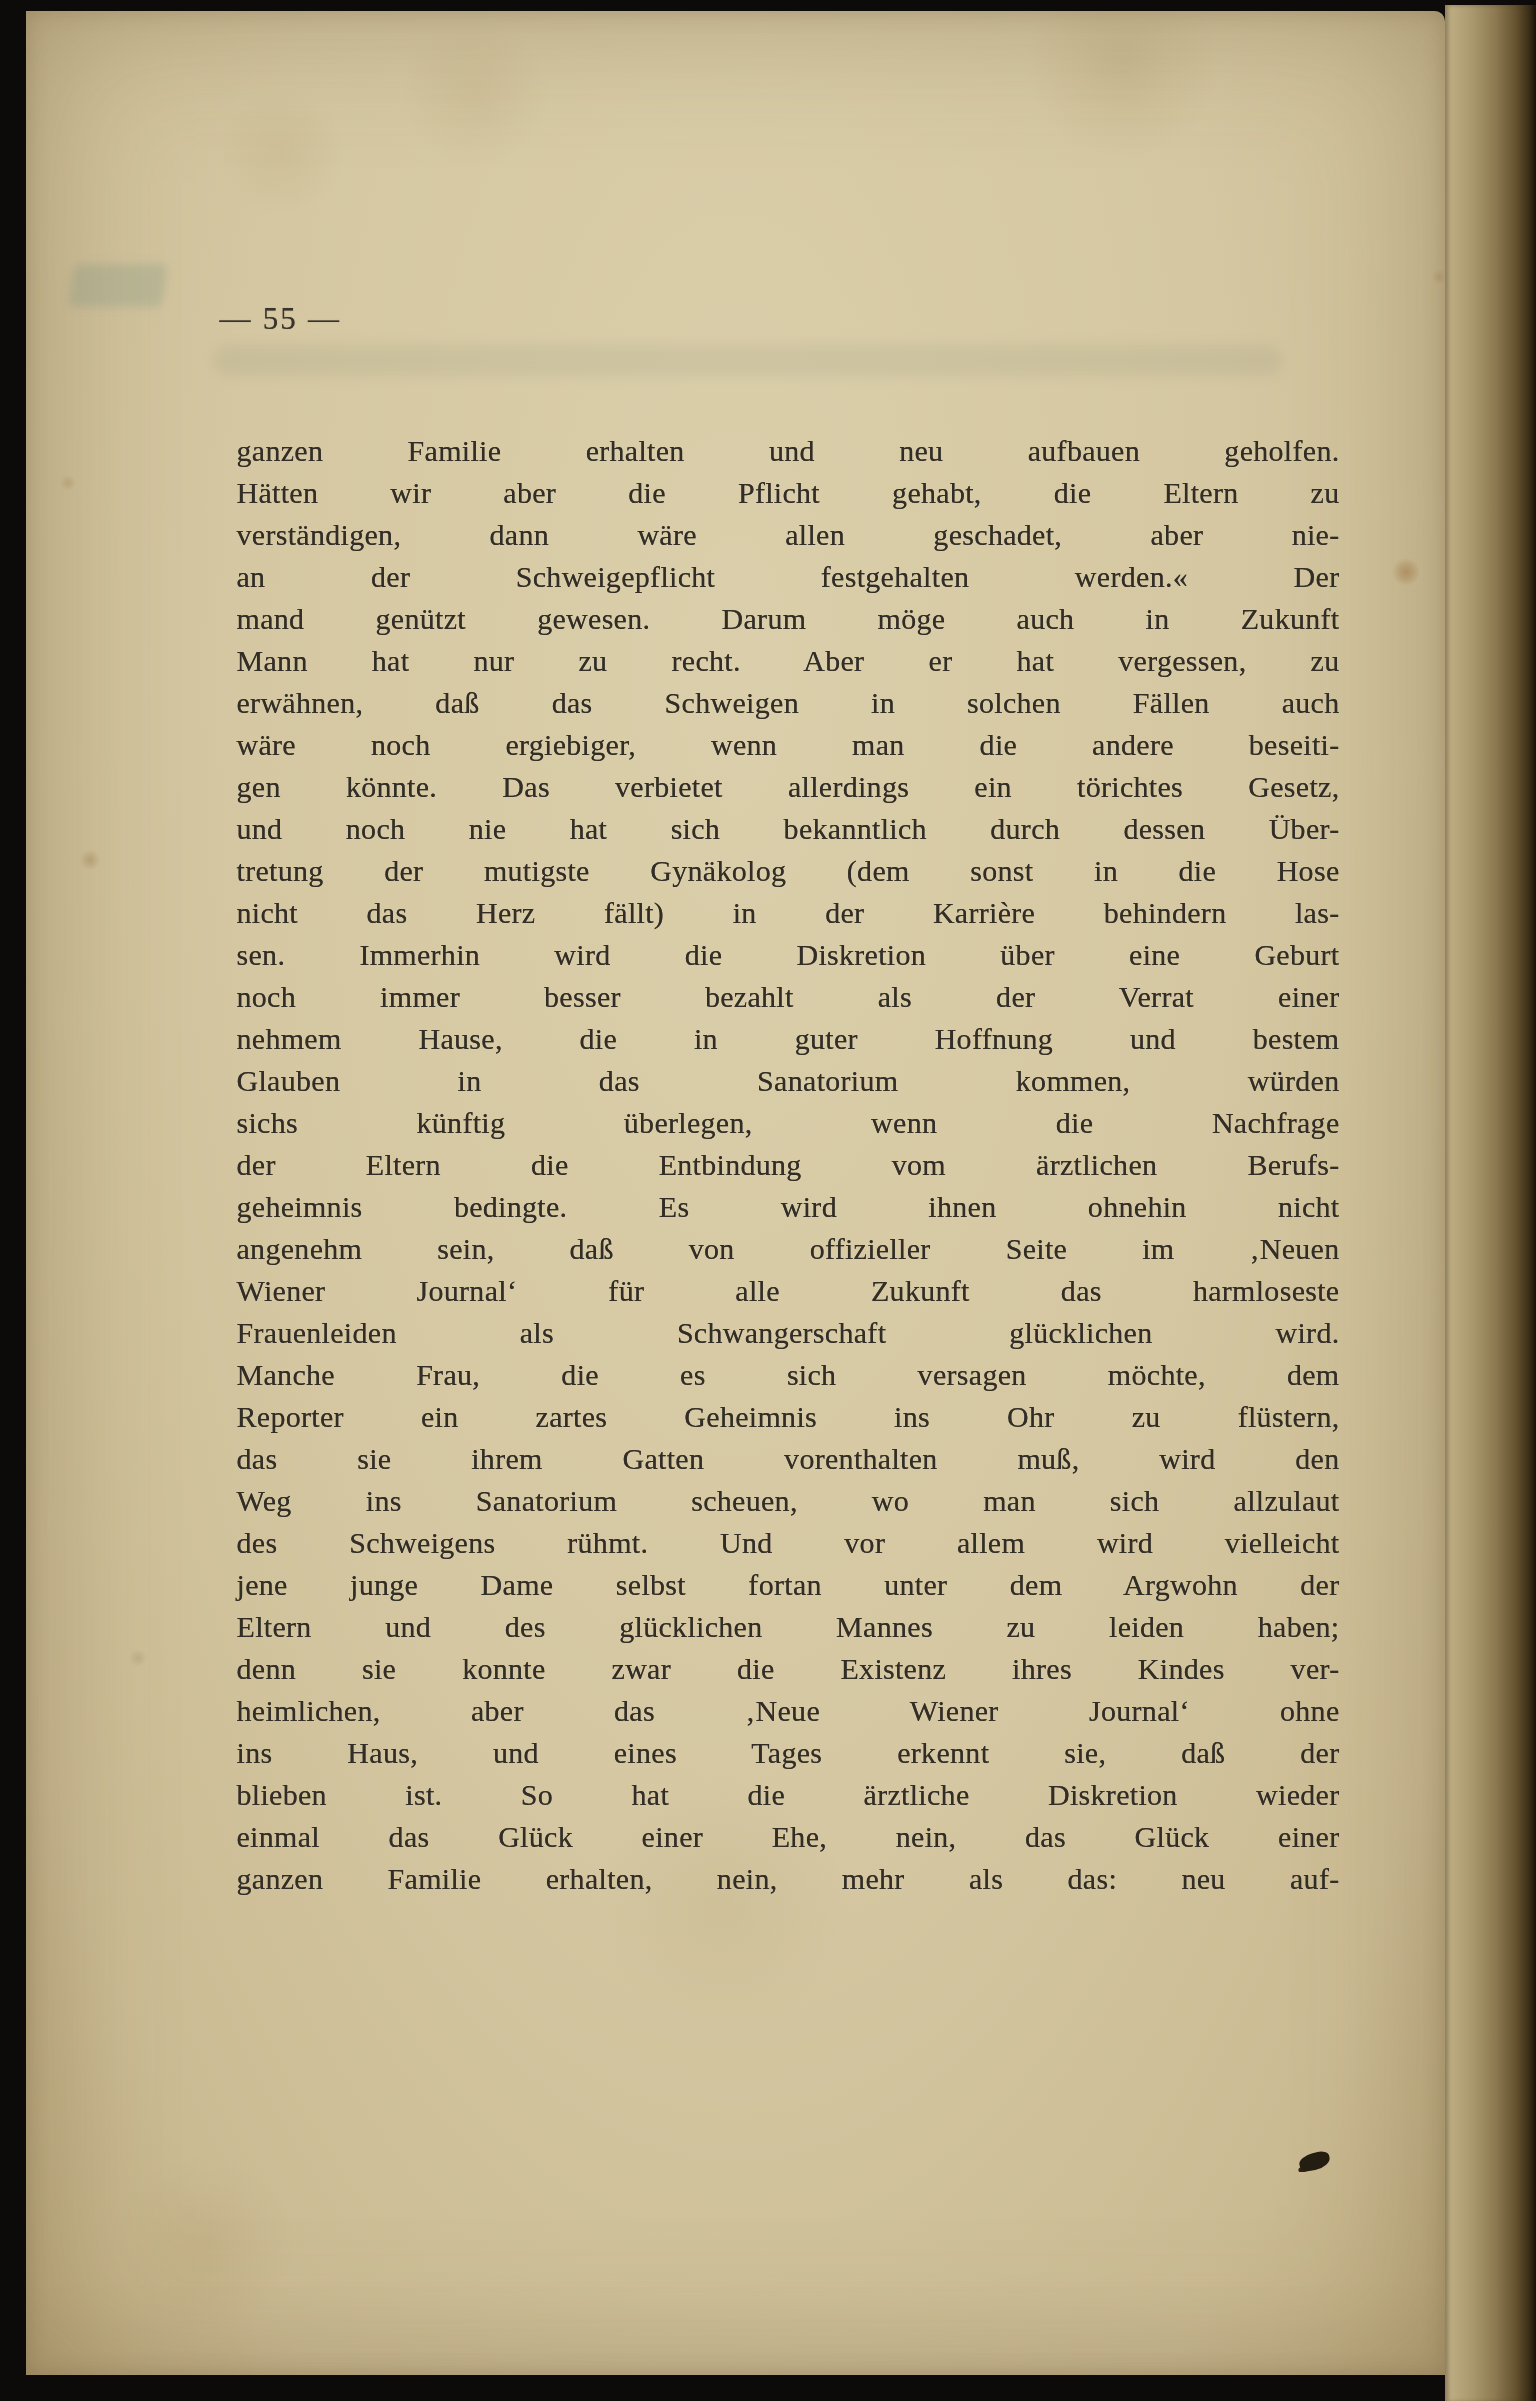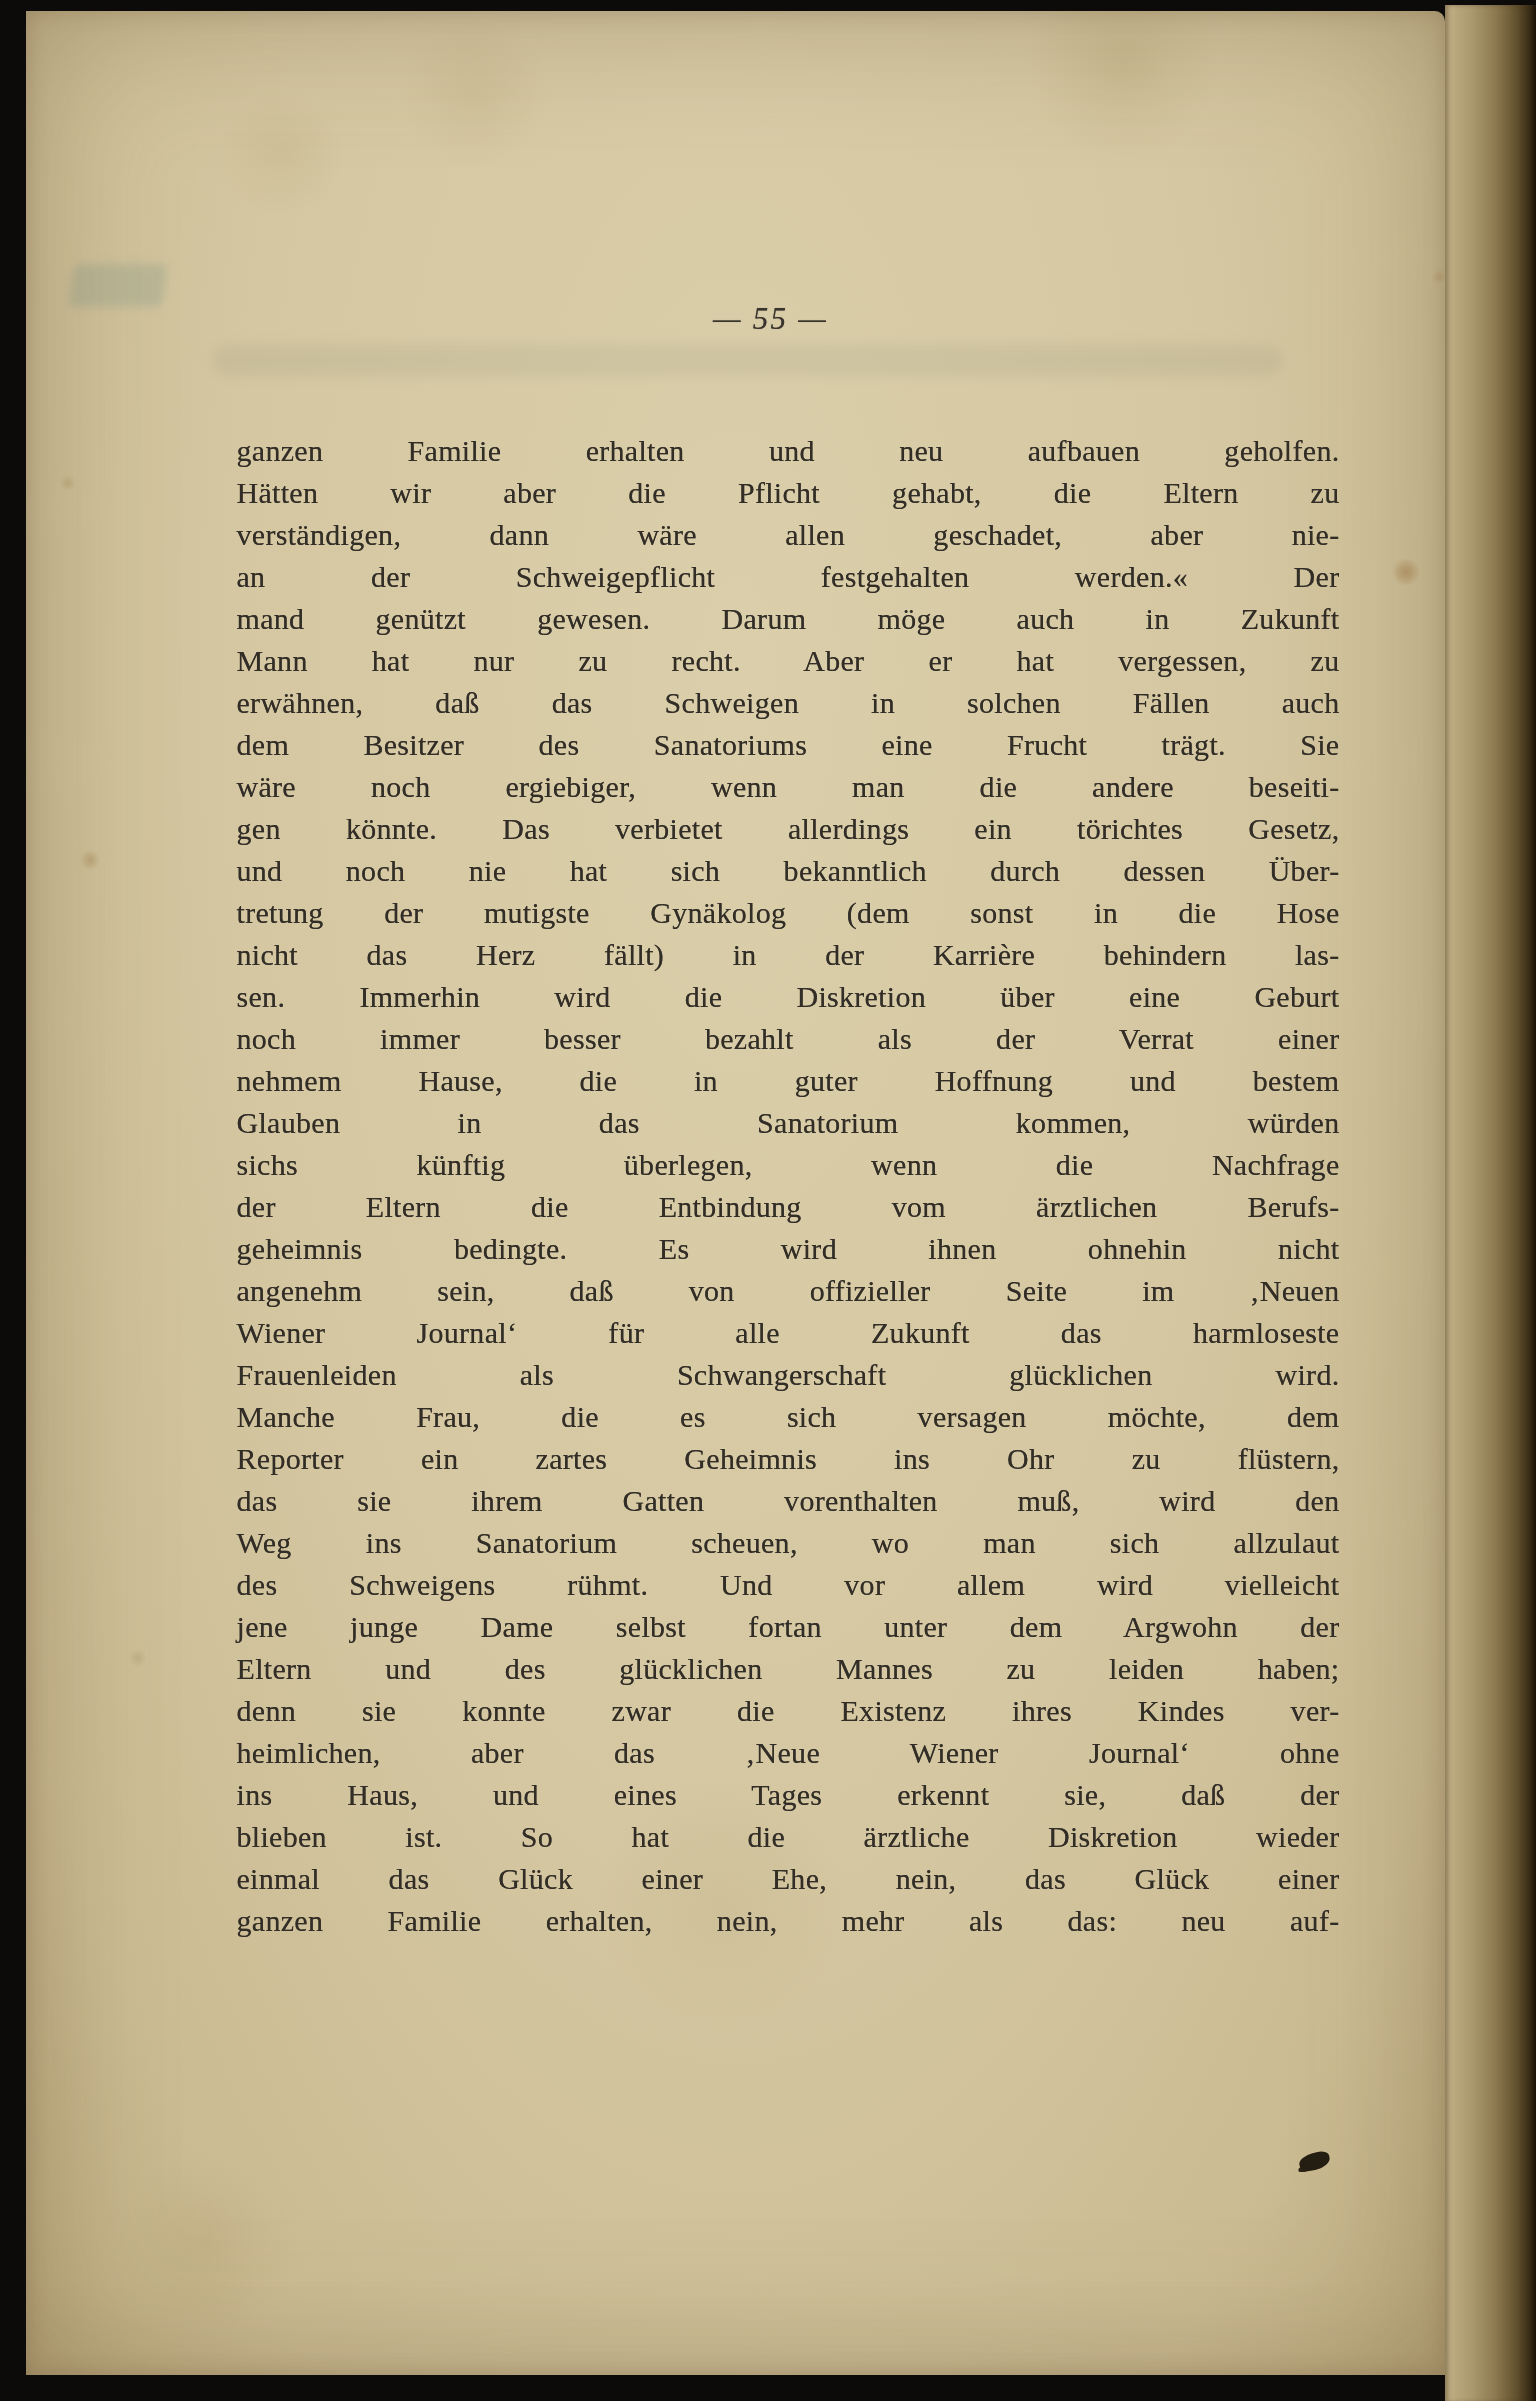--- a/index.html
+++ b/index.html
@@ -93,26 +93,25 @@
       #64522f 78%,
       #3c2f18 92%,
       #191208 100%);
     box-shadow: inset 3px 0 4.5px rgba(60,45,20,0.4);
   }
   .pageno {
     position: absolute;
     left: 194px;
     top: 290px;
     width: 1102px;
-    text-align: center;
+    text-align: left;
     font-size: 31px;
     color: #39342c;
     letter-spacing: 2.2px;
     text-shadow: 0 0 0.7px rgba(50,44,36,0.6);
-    font-style: italic;
   }
   .body-text {
     position: absolute;
     left: 211px;
     top: 419px;
     width: 1103px;
   }
   .line {
     font-size: 30px;
     line-height: 42px;
@@ -135,21 +134,20 @@
     <div class="ghost-band"></div>
     <div class="pageno">— 55 —</div>
     <div class="body-text">
         <div class="line">ganzen Familie erhalten und neu aufbauen geholfen.</div>
         <div class="line">Hätten wir aber die Pflicht gehabt, die Eltern zu</div>
         <div class="line">verständigen, dann wäre allen geschadet, aber nie-</div>
         <div class="line">an der Schweigepflicht festgehalten werden.« Der</div>
         <div class="line">mand genützt gewesen. Darum möge auch in Zukunft</div>
         <div class="line">Mann hat nur zu recht. Aber er hat vergessen, zu</div>
         <div class="line">erwähnen, daß das Schweigen in solchen Fällen auch</div>
-        <div class="line">dem Besitzer des Sanatoriums eine Frucht trägt. Sie</div>
         <div class="line">wäre noch ergiebiger, wenn man die andere beseiti-</div>
         <div class="line">gen könnte. Das verbietet allerdings ein törichtes Gesetz,</div>
         <div class="line">und noch nie hat sich bekanntlich durch dessen Über-</div>
         <div class="line">tretung der mutigste Gynäkolog (dem sonst in die Hose</div>
         <div class="line">nicht das Herz fällt) in der Karrière behindern las-</div>
         <div class="line">sen. Immerhin wird die Diskretion über eine Geburt</div>
         <div class="line">noch immer besser bezahlt als der Verrat einer</div>
         <div class="line">nehmem Hause, die in guter Hoffnung und bestem</div>
         <div class="line">Glauben in das Sanatorium kommen, würden</div>
         <div class="line">sichs künftig überlegen, wenn die Nachfrage</div>

